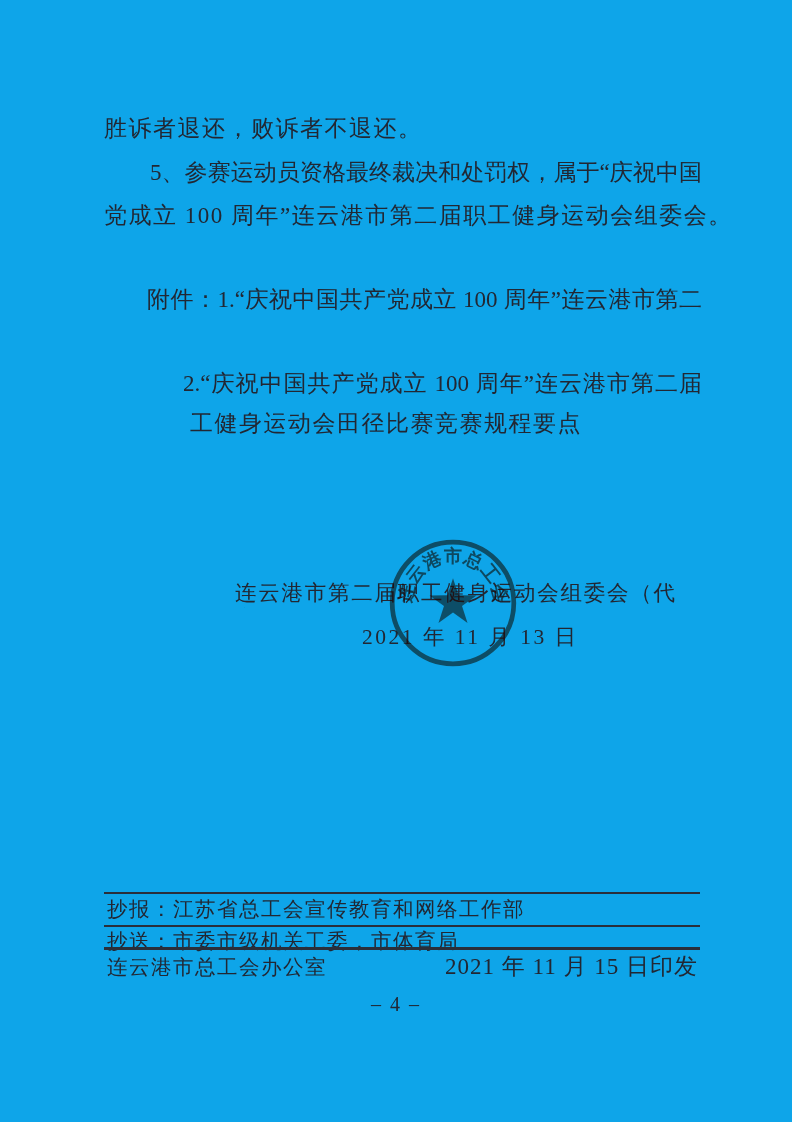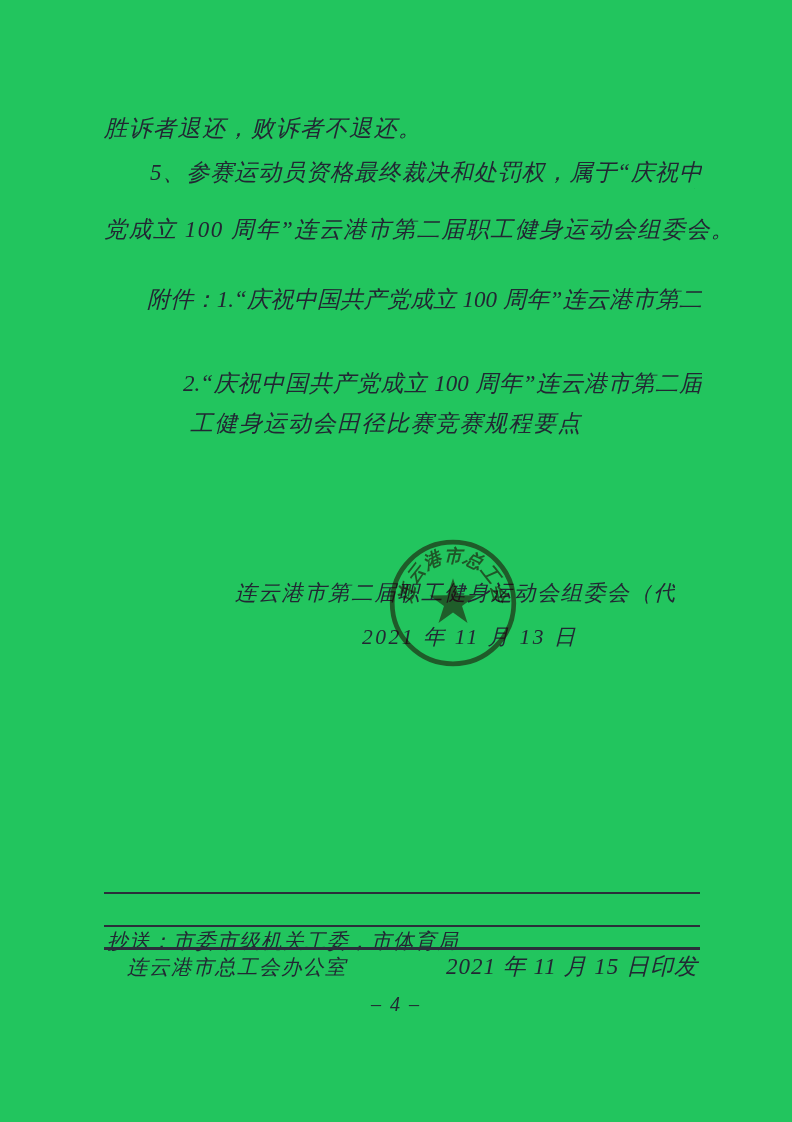--- a/index.html
+++ b/index.html
@@ -1,44 +1,43 @@
 <!DOCTYPE html>
 <html><head>
 <meta charset="utf-8">
 <style>
   html,body{margin:0;padding:0;background:#888;}
   #page{
     position:relative;
     width:792px;height:1122px;
     margin:0 auto;
-    background:#22c55e;
+    background:#0ea5e9;
     font-family:"Liberation Serif","DejaVu Serif",serif;
     color:#222733;
     overflow:hidden;
-    font-style:italic;
   }
   .line{
     position:absolute;
     font-size:23px;
     line-height:28px;
     letter-spacing:1.5px;
     white-space:nowrap;
     color:#222733;
   }
   .just{
     white-space:normal;
     text-align:justify;
     text-align-last:justify;
     letter-spacing:0;
     overflow:hidden;
     height:30px;
   }
   #body-line-1{left:104px;top:115px;}
   #body-line-2{left:150px;top:159px;width:552px;}
-  #body-line-3{left:104px;top:216px;width:598px;text-align:right;}
+  #body-line-3{left:104px;top:202px;width:598px;text-align:right;}
   #attach-line-1{left:147px;top:286px;width:555px;}
   #attach-line-2{left:150px;top:327px;}
   #attach-line-3{left:183px;top:370px;width:519px;}
   #attach-line-4{left:150px;top:410px;margin-left:40px;}
   #signature-org{
     position:absolute;left:235px;top:580px;width:440px;
     font-size:21.5px;line-height:26px;
     text-align:justify;text-align-last:justify;
     white-space:normal;overflow:hidden;height:28px;
     color:#222733;z-index:2;
@@ -63,21 +62,21 @@
   #rule-1{top:892px;height:2px;}
   #rule-2{top:925px;height:1.5px;}
   #rule-3{top:947px;height:2.5px;}
   .foot-line{
     position:absolute;left:107px;
     font-size:20.5px;line-height:24px;letter-spacing:1.5px;
     white-space:nowrap;color:#222733;
   }
   #footer-cc-report{top:897px;}
   #footer-cc-send{top:929px;}
-  #footer-issuer{top:955px;margin-left:20px;}
+  #footer-issuer{top:955px;}
   #footer-issue-date{
     position:absolute;right:94px;top:955px;
     font-size:23px;line-height:24px;letter-spacing:1px;
     white-space:nowrap;color:#222733;
   }
   #page-number{
     position:absolute;left:0;top:993px;width:792px;
     text-align:center;font-size:20px;letter-spacing:2px;color:#222733;
   }
 </style>
@@ -105,20 +104,21 @@
         <text x="42.2" y="50.4" transform="rotate(-52.0 42.2 50.4)" class="seal-char">云</text>
         <text x="59.0" y="36.9" transform="rotate(-26.0 59.0 36.9)" class="seal-char">港</text>
         <text x="80.0" y="32.0" transform="rotate(0.0 80.0 32.0)" class="seal-char">市</text>
         <text x="101.0" y="36.9" transform="rotate(26.0 101.0 36.9)" class="seal-char">总</text>
         <text x="117.8" y="50.4" transform="rotate(52.0 117.8 50.4)" class="seal-char">工</text>
         <text x="127.0" y="70.0" transform="rotate(78.0 127.0 70.0)" class="seal-char">会</text>
       </g>
   </svg>
 
   <div class="rule" id="rule-1"></div>
+  <div class="foot-line" id="footer-cc-report">抄报：江苏省总工会宣传教育和网络工作部</div>
   <div class="rule" id="rule-2"></div>
   <div class="foot-line" id="footer-cc-send">抄送：市委市级机关工委，市体育局</div>
   <div class="rule" id="rule-3"></div>
   <div class="foot-line" id="footer-issuer">连云港市总工会办公室</div>
   <div id="footer-issue-date">2021 年 11 月 15 日印发</div>
 
   <div id="page-number">– 4 –</div>
 
 </div>
 

